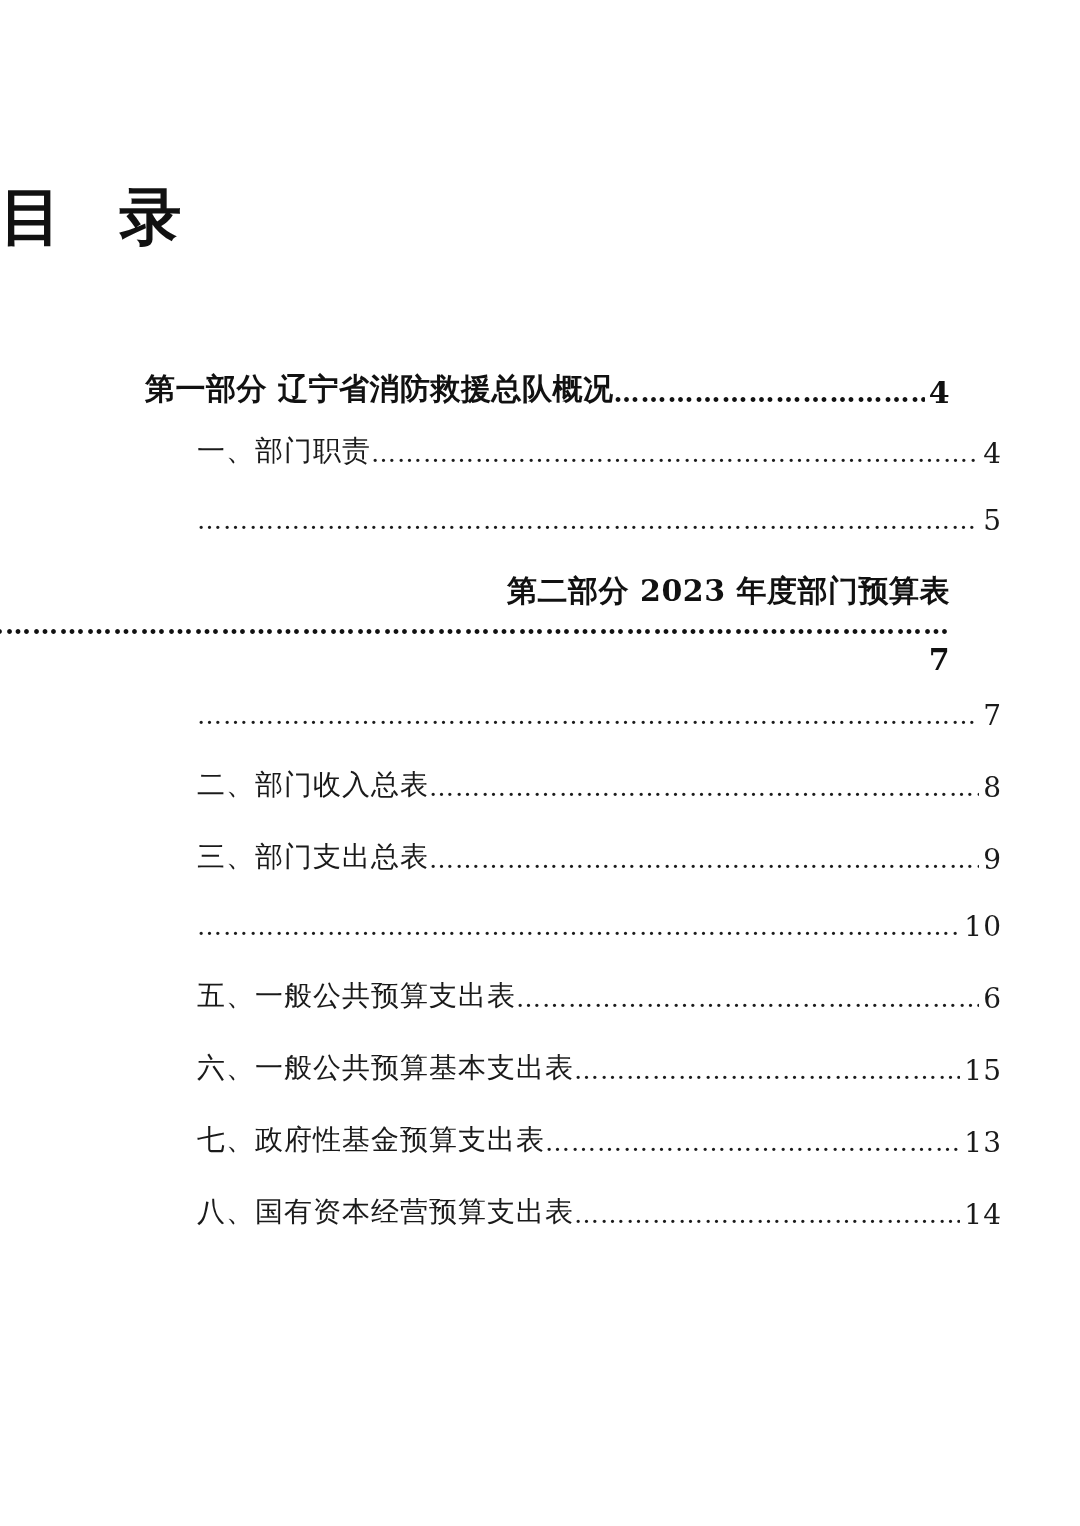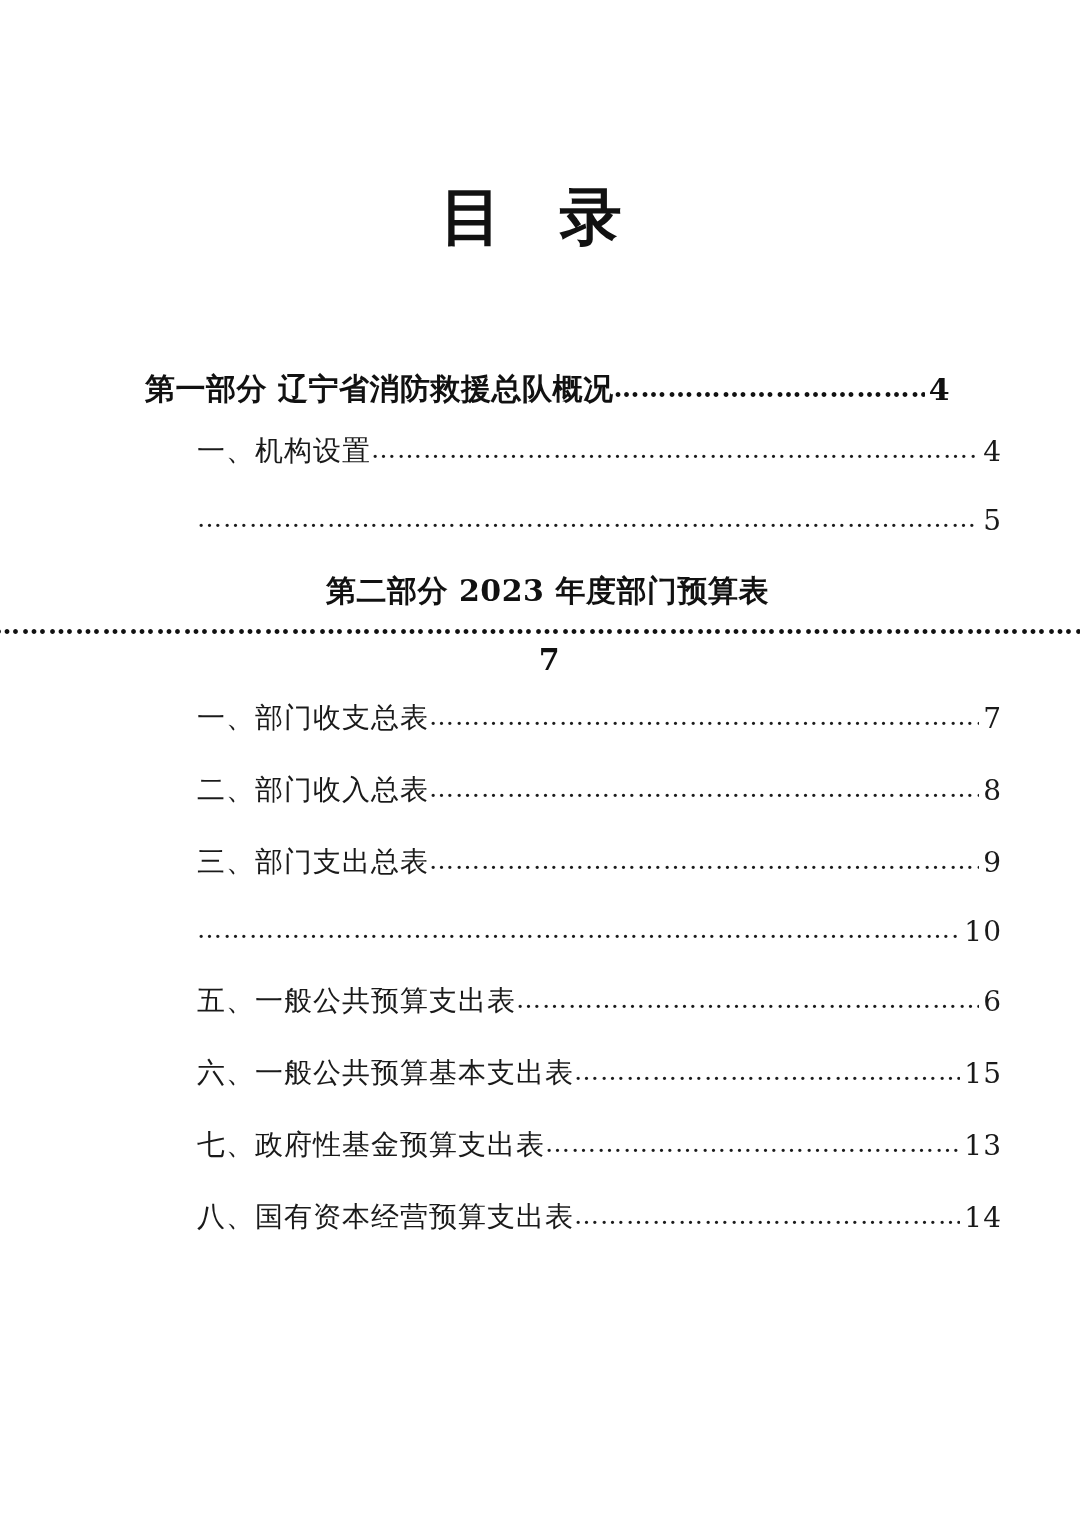--- a/index.html
+++ b/index.html
@@ -16,36 +16,36 @@
     overflow: hidden;
   }
   .page {
     width: 1080px;
     height: 1526px;
     box-sizing: border-box;
     padding: 0;
     position: relative;
   }
   .doc-title {
-    text-align: center;
+    text-align: left;
     font-size: 62px;
     font-weight: bold;
     letter-spacing: 18px;
     margin-top: 175px;
     font-family: "DejaVu Serif", "Liberation Serif", serif;
     color: #111;
   }
   .toc {
     margin-top: 110px;
     padding-left: 145px;
     padding-right: 130px;
   }
   .toc-entry {
     display: flex;
-    align-items: center;
+    align-items: flex-end;
     width: 100%;
     white-space: nowrap;
   }
   .toc-entry .label {
     flex: 0 0 auto;
   }
   .toc-entry .dots {
     flex: 1 1 auto;
     overflow: hidden;
     white-space: nowrap;
@@ -103,38 +103,37 @@
 
   <div class="toc">
 
     <div class="toc-entry level1">
       <span class="label">第一部分  辽宁省消防救援总队概况</span>
       <span class="dots">…………………………………………………………………………………………………………………………………………………………………………………………………………………………………………………………………………………………………………………………………………………………………………………………………………………………………………………………………………………………………………………………………………………</span>
       <span class="page-num">4</span>
     </div>
 
     <div class="toc-entry level2">
-      <span class="label">一、机构设置</span>
+      <span class="label">一、部门职责</span>
       <span class="dots">…………………………………………………………………………………………………………………………………………………………………………………………………………………………………………………………………………………………………………………………………………………………………………………………………………………………………………………………………………………………………………………………………………………</span>
       <span class="page-num">4</span>
     </div>
 
     <div class="toc-entry level2">
       <span class="dots">…………………………………………………………………………………………………………………………………………………………………………………………………………………………………………………………………………………………………………………………………………………………………………………………………………………………………………………………………………………………………………………………………………………</span>
       <span class="page-num">5</span>
     </div>
 
     <div class="toc-entry level1 gap-above">
       <span class="label">第二部分  2023 年度部门预算表</span>
       <span class="dots">…………………………………………………………………………………………………………………………………………………………………………………………………………………………………………………………………………………………………………………………………………………………………………………………………………………………………………………………………………………………………………………………………………………</span>
       <span class="page-num">7</span>
     </div>
 
     <div class="toc-entry level2">
-      <span class="label">一、部门收支总表</span>
       <span class="dots">…………………………………………………………………………………………………………………………………………………………………………………………………………………………………………………………………………………………………………………………………………………………………………………………………………………………………………………………………………………………………………………………………………………</span>
       <span class="page-num">7</span>
     </div>
 
     <div class="toc-entry level2">
       <span class="label">二、部门收入总表</span>
       <span class="dots">…………………………………………………………………………………………………………………………………………………………………………………………………………………………………………………………………………………………………………………………………………………………………………………………………………………………………………………………………………………………………………………………………………………</span>
       <span class="page-num">8</span>
     </div>
 

